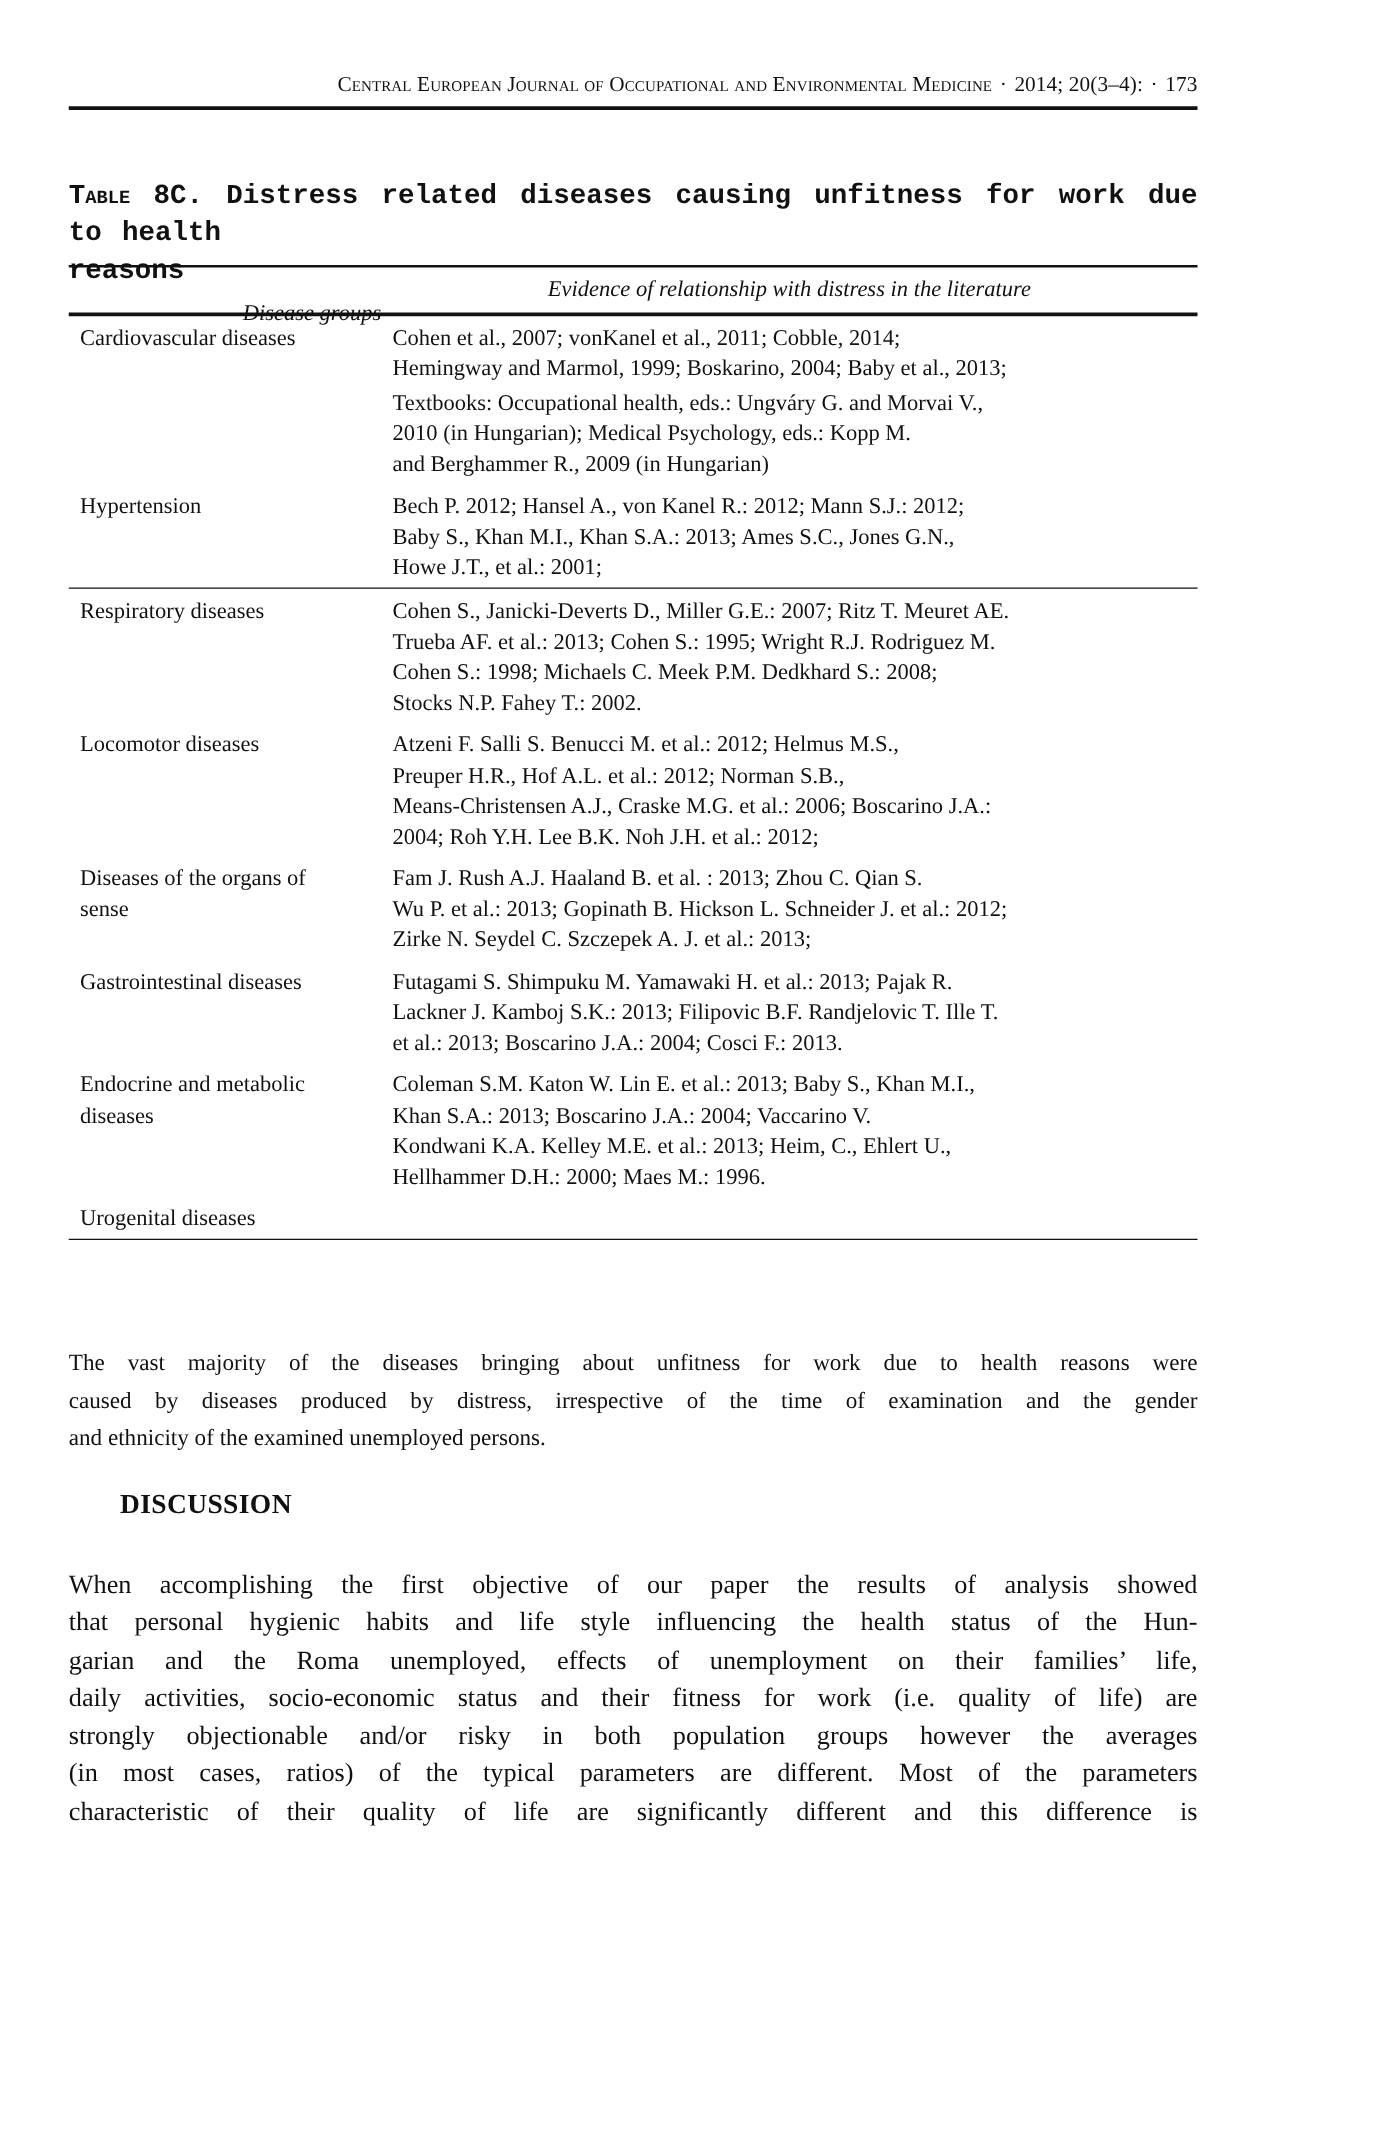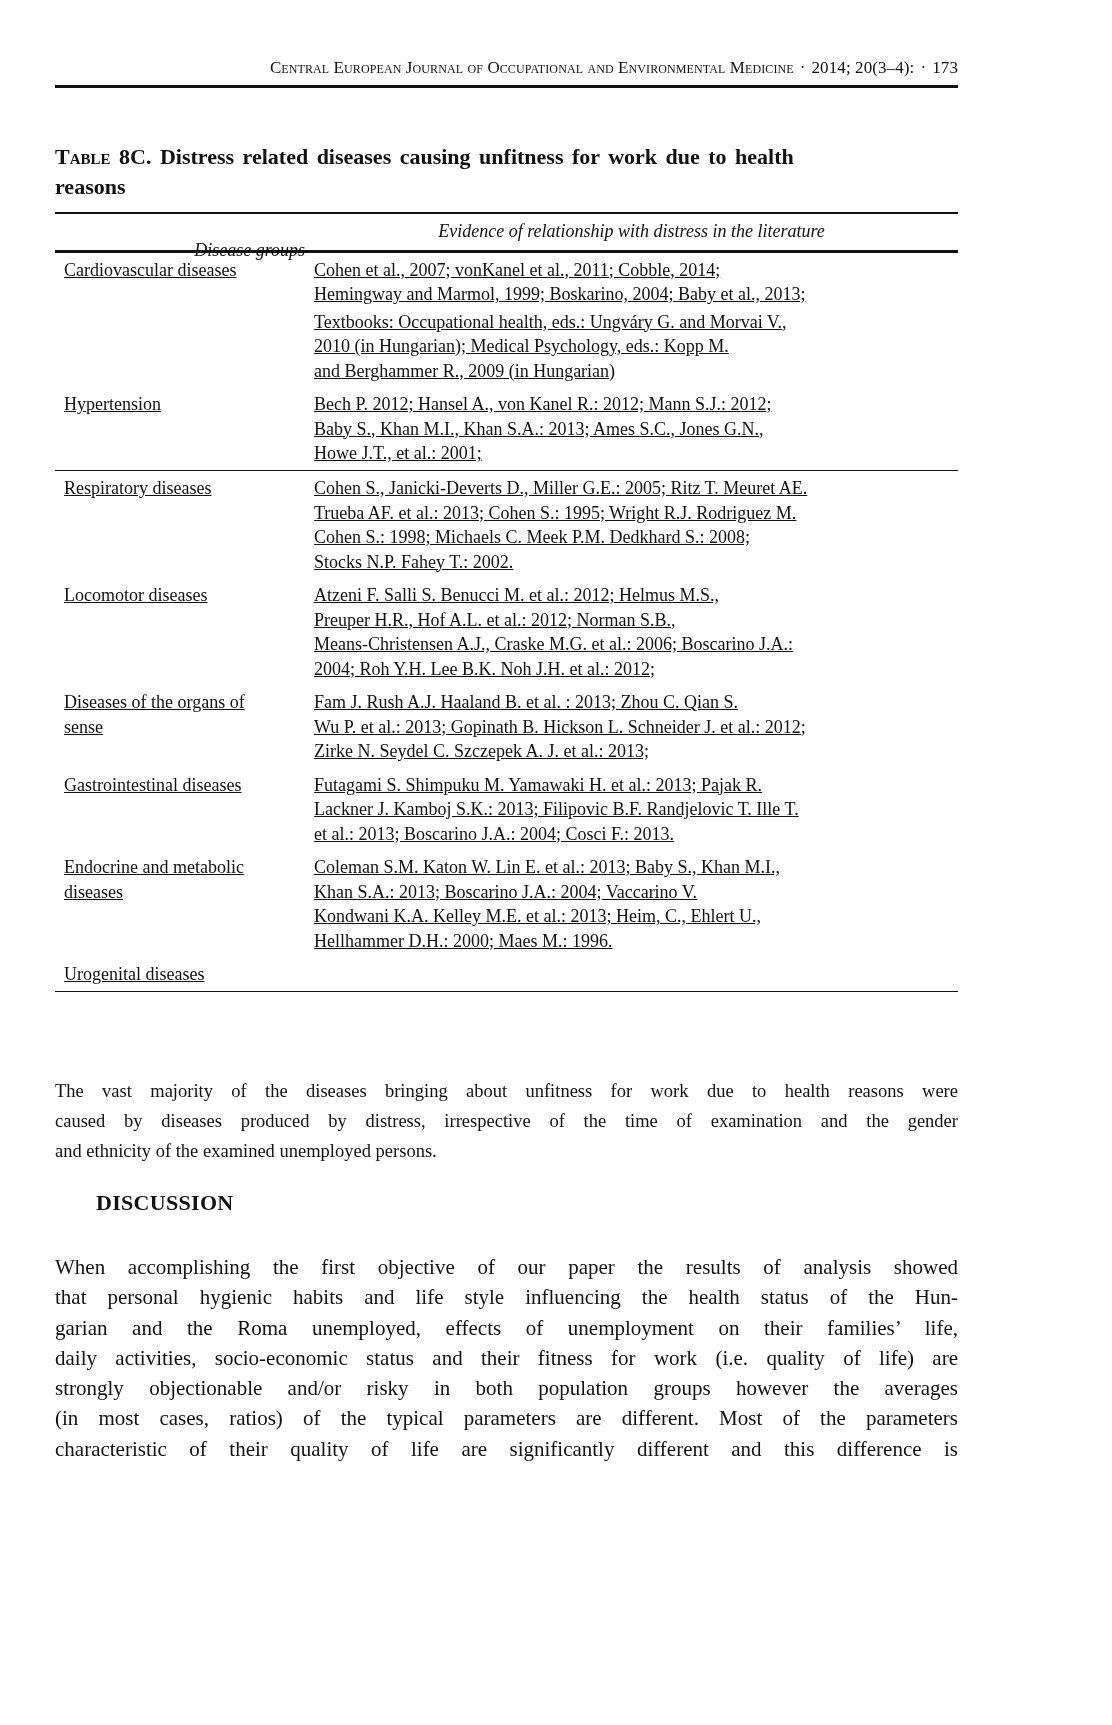--- a/index.html
+++ b/index.html
@@ -13,36 +13,36 @@
       display: flex; justify-content: flex-end; align-items: center;
       font-size: 17px; letter-spacing: 0.1px; white-space: nowrap;
     }
     .running-head .journal { font-variant: small-caps; }
     .running-head .sep { margin: 0 6px; }
     .head-rule { position: absolute; top: 85px; left: 0; width: 903px; height: 3px; background: #111; }
 
     .table-caption {
       position: absolute; top: 142px; left: 0; width: 903px;
       font-size: 22px; font-weight: bold; line-height: 30px; text-align: justify;
-      text-align-last: left; word-spacing: 3px;
+      text-align-last: left; word-spacing: 3px; font-family: Liberation Mono, monospace;
     }
     .table-caption .label { font-variant: small-caps; }
 
     .tbl { position: absolute; top: 212px; left: 0; width: 903px; font-size: 18px; line-height: 24.5px; }
     .rule-thin { height: 1.5px; background: #111; width: 903px; }
     .rule-thick { height: 3px; background: #111; width: 903px; }
     .thead { display: flex; height: 36px; align-items: center; font-style: italic; }
     .thead .c1 { width: 250px; text-align: right; margin-top: 38px; }
     .thead .c2 { width: 653px; text-align: center; }
     .row { display: flex; }
     .row .c1 { width: 250px; padding-left: 9px; box-sizing: border-box; }
     .row .c2 { width: 653px; padding-left: 9px; box-sizing: border-box; }
     .line { white-space: nowrap; display: block; }
     .para-gap { height: 3px; }
-    .group { padding: 5px 0 4px 0; text-decoration: underline; }
+    .group { padding: 5px 0 4px 0; }
 
     .body-text {
       position: absolute; left: 0; width: 903px;
       font-size: 18.5px; line-height: 30px;
     }
     .body-text .line { white-space: nowrap; text-align: justify; text-align-last: justify; }
     .body-text .line.last { text-align-last: left; }
 
     .section-title {
       position: absolute; left: 0; top: 1190px; font-size: 22px; font-weight: bold; letter-spacing: 0.3px; margin-left: 41px;
@@ -104,21 +104,21 @@
             <span class="line">Baby S., Khan M.I., Khan S.A.: 2013; Ames S.C., Jones G.N.,</span>
             <span class="line">Howe J.T., et al.: 2001;</span>
           </div>
         </div>
         <div class="rule-thin"></div>
         <div class="row group">
           <div class="c1">
             <span class="line">Respiratory diseases</span>
           </div>
           <div class="c2">
-            <span class="line">Cohen S., Janicki-Deverts D., Miller G.E.: 2005; Ritz T. Meuret AE.</span>
+            <span class="line">Cohen S., Janicki-Deverts D., Miller G.E.: 2007; Ritz T. Meuret AE.</span>
             <span class="line">Trueba AF. et al.: 2013; Cohen S.: 1995; Wright R.J. Rodriguez M.</span>
             <span class="line">Cohen S.: 1998; Michaels C. Meek P.M. Dedkhard S.: 2008;</span>
             <span class="line">Stocks N.P. Fahey T.: 2002.</span>
           </div>
         </div>
         <div class="row group">
           <div class="c1">
             <span class="line">Locomotor diseases</span>
           </div>
           <div class="c2">

